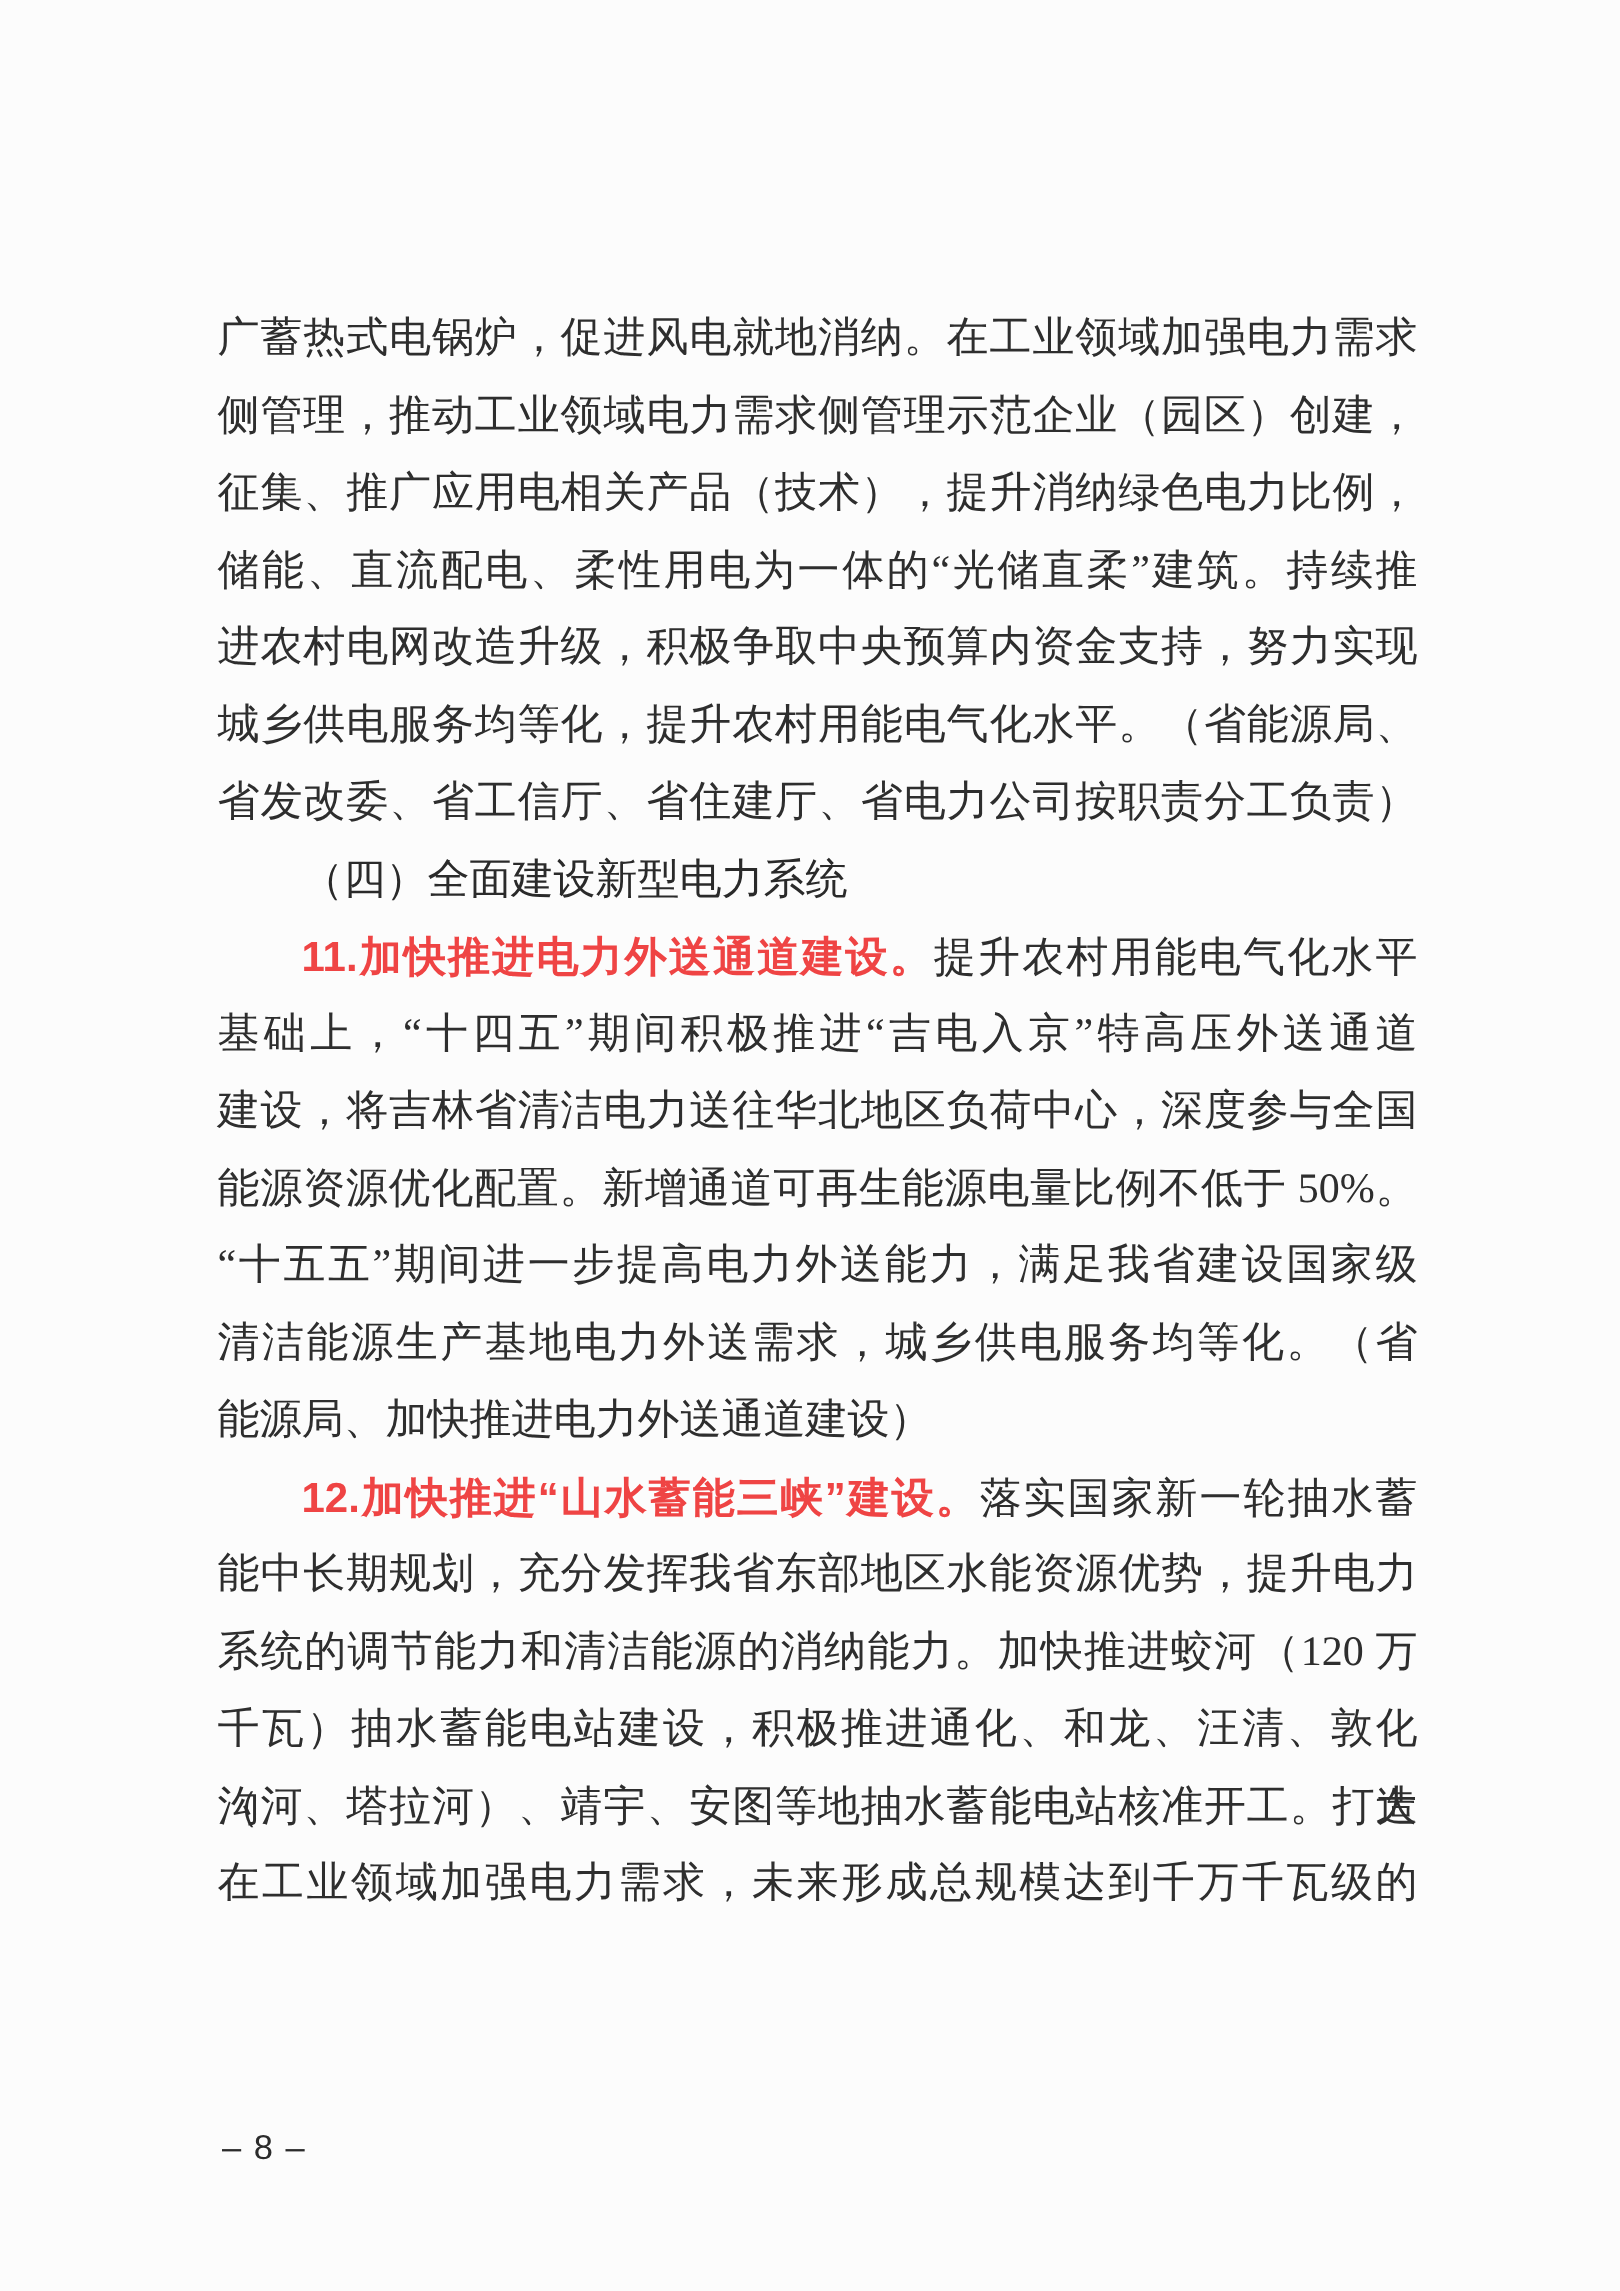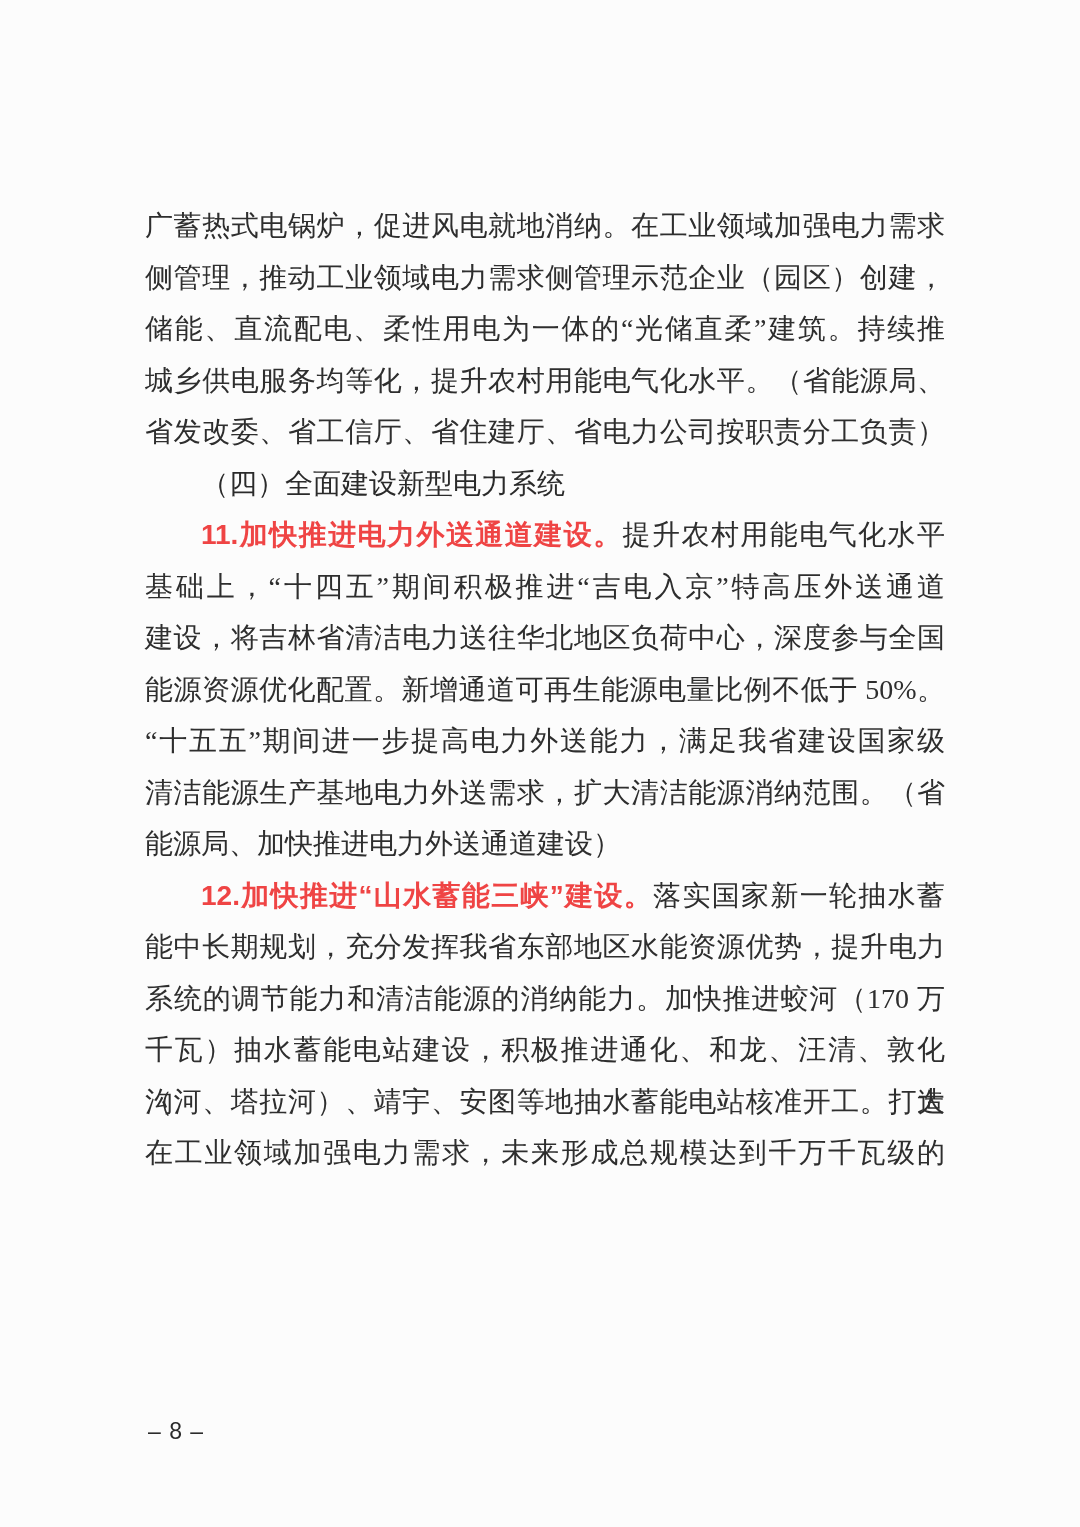--- a/index.html
+++ b/index.html
@@ -59,32 +59,34 @@
     font-family: "Liberation Sans", "DejaVu Sans", sans-serif;
   }
 </style>
 </head>
 <body>
 
 <div class="page">
   <div class="doc-body">
       <div class="line justify"><span class="text-run">广蓄热式电锅炉，促进风电就地消纳。在工业领域加强电力需求</span></div>
       <div class="line justify"><span class="text-run">侧管理，推动工业领域电力需求侧管理示范企业（园区）创建，</span></div>
+      <div class="line justify"><span class="text-run">征集、推广应用电相关产品（技术），提升消纳绿色电力比例，</span></div>
       <div class="line justify"><span class="text-run">储能、直流配电、柔性用电为一体的“光储直柔”建筑。持续推</span></div>
+      <div class="line justify"><span class="text-run">进农村电网改造升级，积极争取中央预算内资金支持，努力实现</span></div>
       <div class="line justify"><span class="text-run">城乡供电服务均等化，提升农村用能电气化水平。（省能源局、</span></div>
       <div class="line justify"><span class="text-run">省发改委、省工信厅、省住建厅、省电力公司按职责分工负责）</span></div>
       <div class="line indent section-heading"><span class="text-run">（四）全面建设新型电力系统</span></div>
       <div class="line indent justify"><span class="bold-run">11.加快推进电力外送通道建设。</span><span class="text-run">提升农村用能电气化水平</span></div>
       <div class="line justify"><span class="text-run">基础上，“十四五”期间积极推进“吉电入京”特高压外送通道</span></div>
       <div class="line justify"><span class="text-run">建设，将吉林省清洁电力送往华北地区负荷中心，深度参与全国</span></div>
       <div class="line justify"><span class="text-run">能源资源优化配置。新增通道可再生能源电量比例不低于 50%。</span></div>
       <div class="line justify"><span class="text-run">“十五五”期间进一步提高电力外送能力，满足我省建设国家级</span></div>
-      <div class="line justify"><span class="text-run">清洁能源生产基地电力外送需求，扩大清洁能源消纳范围。（省</span></div>
+      <div class="line justify"><span class="text-run">清洁能源生产基地电力外送需求，城乡供电服务均等化。（省</span></div>
       <div class="line"><span class="text-run">能源局、加快推进电力外送通道建设）</span></div>
       <div class="line indent justify"><span class="bold-run">12.加快推进“山水蓄能三峡”建设。</span><span class="text-run">落实国家新一轮抽水蓄</span></div>
       <div class="line justify"><span class="text-run">能中长期规划，充分发挥我省东部地区水能资源优势，提升电力</span></div>
-      <div class="line justify"><span class="text-run">系统的调节能力和清洁能源的消纳能力。加快推进蛟河（170 万</span></div>
+      <div class="line justify"><span class="text-run">系统的调节能力和清洁能源的消纳能力。加快推进蛟河（120 万</span></div>
       <div class="line justify"><span class="text-run">千瓦）抽水蓄能电站建设，积极推进通化、和龙、汪清、敦化（大</span></div>
       <div class="line justify"><span class="text-run">沟河、塔拉河）、靖宇、安图等地抽水蓄能电站核准开工。打造</span></div>
       <div class="line justify"><span class="text-run">在工业领域加强电力需求，未来形成总规模达到千万千瓦级的</span></div>
     </div>
   <div class="footer-page-number">– 8 –</div>
 </div>
 
 </body></html>

